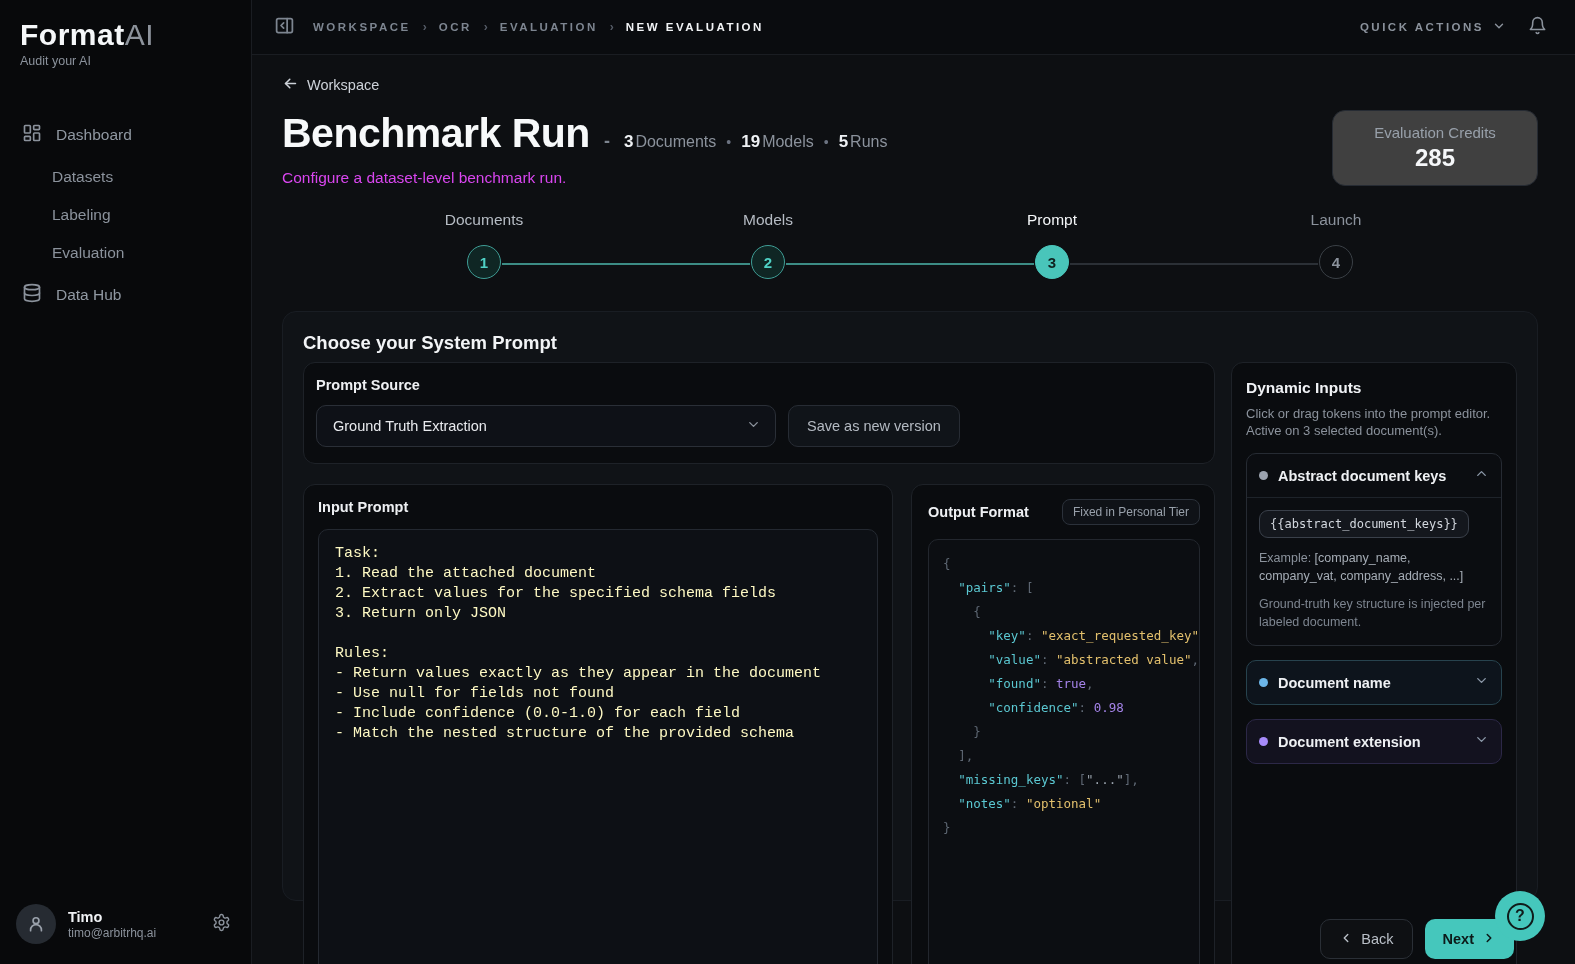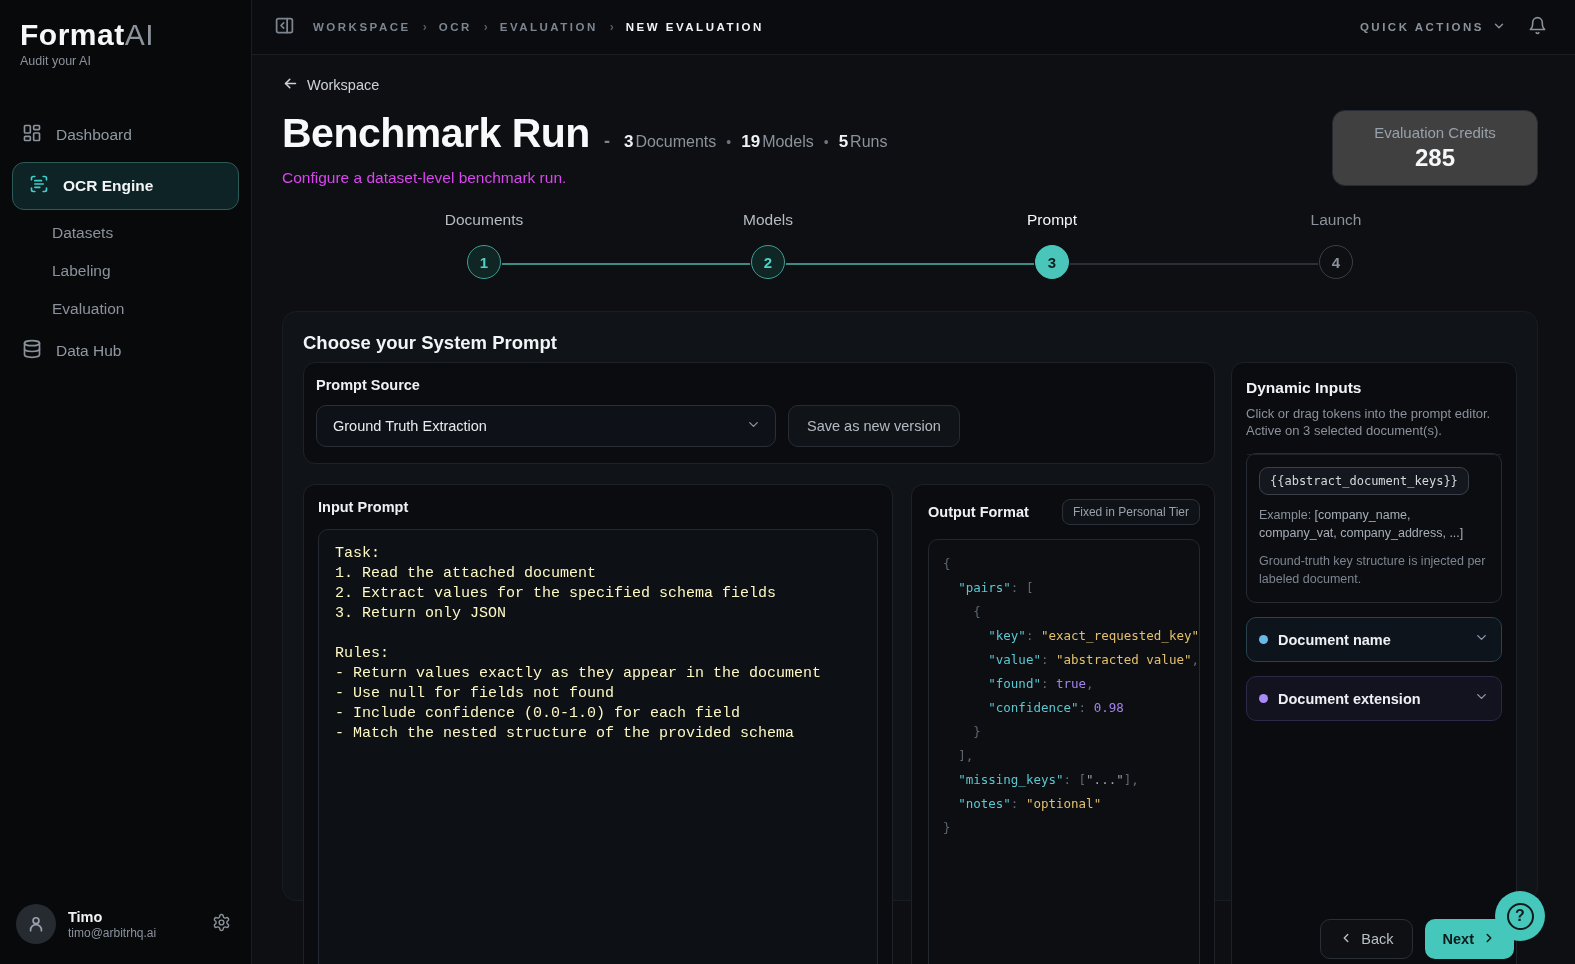--- a/index.html
+++ b/index.html
@@ -161,34 +161,20 @@
         <svg width="20" height="20" viewBox="0 0 24 24" fill="none" stroke="#8b929c" stroke-width="2" stroke-linecap="round" stroke-linejoin="round">
             <rect x="3" y="3" width="7" height="9" rx="1"></rect>
             <rect x="14" y="3" width="7" height="5" rx="1"></rect>
             <rect x="14" y="12" width="7" height="9" rx="1"></rect>
             <rect x="3" y="16" width="7" height="5" rx="1"></rect>
           </svg>
       </span>
       <span>Dashboard</span>
     </div>
 
-    <div class="nav-item active">
-      <span>
-        <svg width="20" height="20" viewBox="0 0 24 24" fill="none" stroke="#3fd0c9" stroke-width="2" stroke-linecap="round" stroke-linejoin="round">
-            <path d="M3 7V5a2 2 0 0 1 2-2h2"></path>
-            <path d="M17 3h2a2 2 0 0 1 2 2v2"></path>
-            <path d="M21 17v2a2 2 0 0 1-2 2h-2"></path>
-            <path d="M7 21H5a2 2 0 0 1-2-2v-2"></path>
-            <path d="M7 8h8"></path>
-            <path d="M7 12h10"></path>
-            <path d="M7 16h6"></path>
-          </svg>
-      </span>
-      <span>OCR Engine</span>
-    </div>
 
     <div class="nav-sub">Datasets</div>
     <div class="nav-sub">Labeling</div>
     <div class="nav-sub">Evaluation</div>
 
     <div class="nav-item">
       <span>
         <svg width="20" height="20" viewBox="0 0 24 24" fill="none" stroke="#8b929c" stroke-width="2" stroke-linecap="round" stroke-linejoin="round">
             <ellipse cx="12" cy="5" rx="9" ry="3"></ellipse>
             <path d="M3 5v14c0 1.66 4 3 9 3s9-1.34 9-3V5"></path>
@@ -364,20 +350,29 @@
       </div>
 
       <div class="panel dyn-panel">
         <div class="dyn-title">Dynamic Inputs</div>
         <div class="dyn-desc">
           <div>Click or drag tokens into the prompt editor.</div>
           <div>Active on 3 selected document(s).</div>
         </div>
 
         <div class="group">
+          <div class="group-head">
+            <span class="dot" style="background: rgb(156, 163, 175);"></span>
+            <span class="group-label">Abstract document keys</span>
+            <span>
+              <svg width="15" height="15" viewBox="0 0 24 24" fill="none" stroke="#8b98a8" stroke-width="2.2" stroke-linecap="round" stroke-linejoin="round">
+                  <polyline points="6 15 12 9 18 15"></polyline>
+                </svg>
+            </span>
+          </div>
           <div class="group-body">
             <span class="token-chip">{{abstract_document_keys}}</span>
             <div class="example">
               <span class="pre">Example: </span><span>[company_name, company_vat, company_address, ...]</span>
             </div>
             <div class="note">Ground-truth key structure is injected per labeled document.</div>
           </div>
         </div>
 
         <div class="group name">

